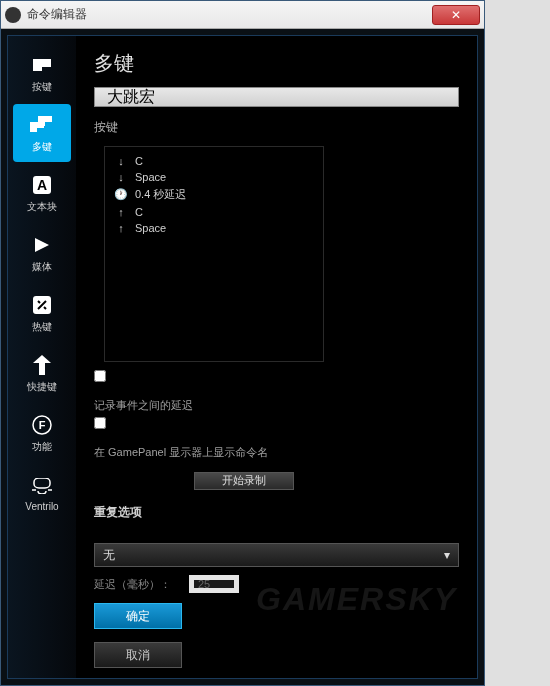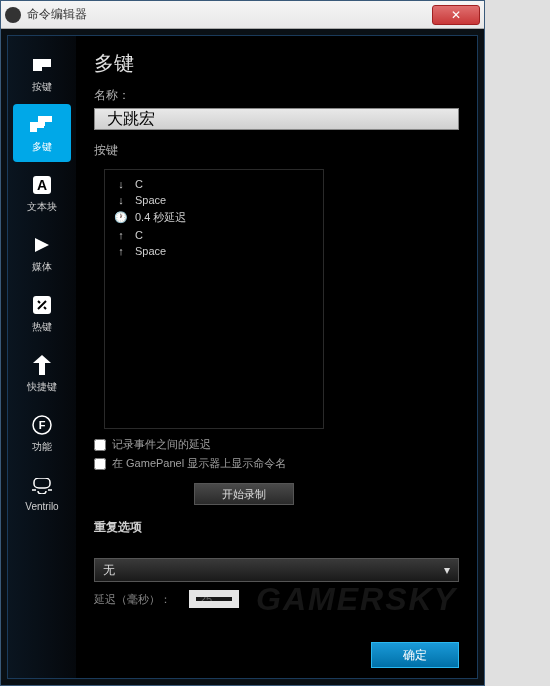--- a/index.html
+++ b/index.html
@@ -15,29 +15,29 @@
 .side-item.active { background: #00a8e8; color: #fff; }
 .side-item .icon { width: 24px; height: 24px; margin-bottom: 3px; display: flex; align-items: center; justify-content: center; }
 .main { flex: 1; padding: 14px 18px 10px 18px; color: #c0c0c0; display: flex; flex-direction: column; overflow: hidden; }
 .page-title { font-size: 20px; color: #e0e0e0; margin-bottom: 10px; font-weight: normal; }
 .label { font-size: 12px; color: #b0b0b0; margin-bottom: 4px; }
 .name-input { width: 100%; height: 22px; background: linear-gradient(#e8e8e8,#d0d0d0); border: 1px solid #888; color: #000; padding: 0 12px; font-size: 16px; outline: none; }
 .keys-box { width: 220px; height: 260px; background: #000; border: 1px solid #2a2a2a; margin: 6px 0 0 10px; padding: 8px 10px; }
 .key-row { display: flex; align-items: center; color: #d0d0d0; font-size: 11px; margin-bottom: 4px; gap: 8px; }
 .key-row .arrow { width: 12px; display: inline-flex; justify-content: center; }
 .checks { margin-top: 8px; }
-.check-row { display: flex; align-items: center; font-size: 11px; color: #a0a0a0; margin-bottom: 4px; gap: 6px; }
+.check-row { display: flex; align-items: flex-start; font-size: 11px; color: #a0a0a0; margin-bottom: 4px; gap: 16px; flex-direction: column; }
 .check-row input { width: 12px; height: 12px; }
 .rec-btn { width: 100px; height: 22px; background: linear-gradient(#4a4a4a,#2a2a2a); border: 1px solid #555; color: #ddd; font-size: 11px; cursor: pointer; margin: 8px auto 0 100px; display: block; font-family: Liberation Serif, serif; }
 .section-title { font-size: 12px; color: #d0d0d0; font-weight: bold; margin-top: 14px; margin-bottom: 22px; }
 .select-row { display: flex; align-items: center; gap: 8px; }
 .select-box { flex: 1; height: 24px; background: linear-gradient(#3a3a3a,#1a1a1a); border: 1px solid #555; color: #ddd; font-size: 12px; padding: 0 8px; display: flex; align-items: center; justify-content: space-between; cursor: pointer; }
 .delay-row { display: flex; align-items: center; gap: 18px; margin-top: 8px; font-size: 11px; color: #888; }
-.delay-input { width: 50px; height: 18px; background: #1a1a1a; border: 7px solid #e5e5e5; color: #666; padding: 0 4px; font-size: 11px; }
-.footer { display: flex; justify-content: flex-end; gap: 13px; margin-top: auto; padding-top: 10px; }
+.delay-input { width: 50px; height: 18px; background: #1a1a1a; border: 5px solid #e5e5e5; color: #666; padding: 0 4px; font-size: 11px; }
+.footer { display: flex; justify-content: flex-end; gap: 13px; margin-top: auto; padding-top: 10px; flex-direction: column; }
 .btn { width: 88px; height: 26px; border: 1px solid; font-size: 12px; cursor: pointer; }
 .btn-ok { background: linear-gradient(#1a9ad8,#0070a8); border-color: #2ab8f0; color: #fff; }
 .btn-cancel { background: linear-gradient(#3a3a3a,#1a1a1a); border-color: #555; color: #ccc; }
 .watermark { position: absolute; right: 20px; bottom: 60px; font-size: 32px; color: rgba(120,120,120,0.18); font-weight: bold; letter-spacing: 2px; pointer-events: none; font-style: italic; }
 </style>
 </head>
 <body>
 
 <div class="window">
   <div class="titlebar">
@@ -113,21 +113,20 @@
             <svg width="22" height="16" viewBox="0 0 22 16">
               <path d="M3 4 C3 2 5 0 8 0 L14 0 C17 0 19 2 19 4 L19 6 C19 8 17 10 14 10 L8 10 C5 10 3 8 3 6 Z M1 12 L5 12 M17 12 L21 12 M7 13 C7 15 9 16 11 16 C13 16 15 15 15 13" fill="none" stroke="#fff" stroke-width="1.5"></path>
             </svg>
           </span>
         <span>Ventrilo</span>
       </div>
     </div>
 
     <div class="main">
       <h1 class="page-title">多键</h1>
-      <div class="label">名称：</div>
       <input class="name-input" value="大跳宏" style="">
       <div class="label" style="margin-top:12px">按键</div>
       <div class="keys-box">
         <div class="key-row">
             <span class="arrow">↓</span>
             <span>C</span>
           </div>
         <div class="key-row">
             <span class="arrow">↓</span>
             <span>Space</span>
@@ -164,17 +163,18 @@
           <span>▾</span>
         </div>
       </div>
       <div class="delay-row">
         <span>延迟（毫秒）：</span>
         <input class="delay-input" disabled="" value="25" style="">
       </div>
 
       <div class="footer">
         <button class="btn btn-ok">确定</button>
+        <button class="btn btn-cancel">取消</button>
       </div>
     </div>
     <div class="watermark">GAMERSKY</div>
   </div>
 </div>
 
 </body></html>

